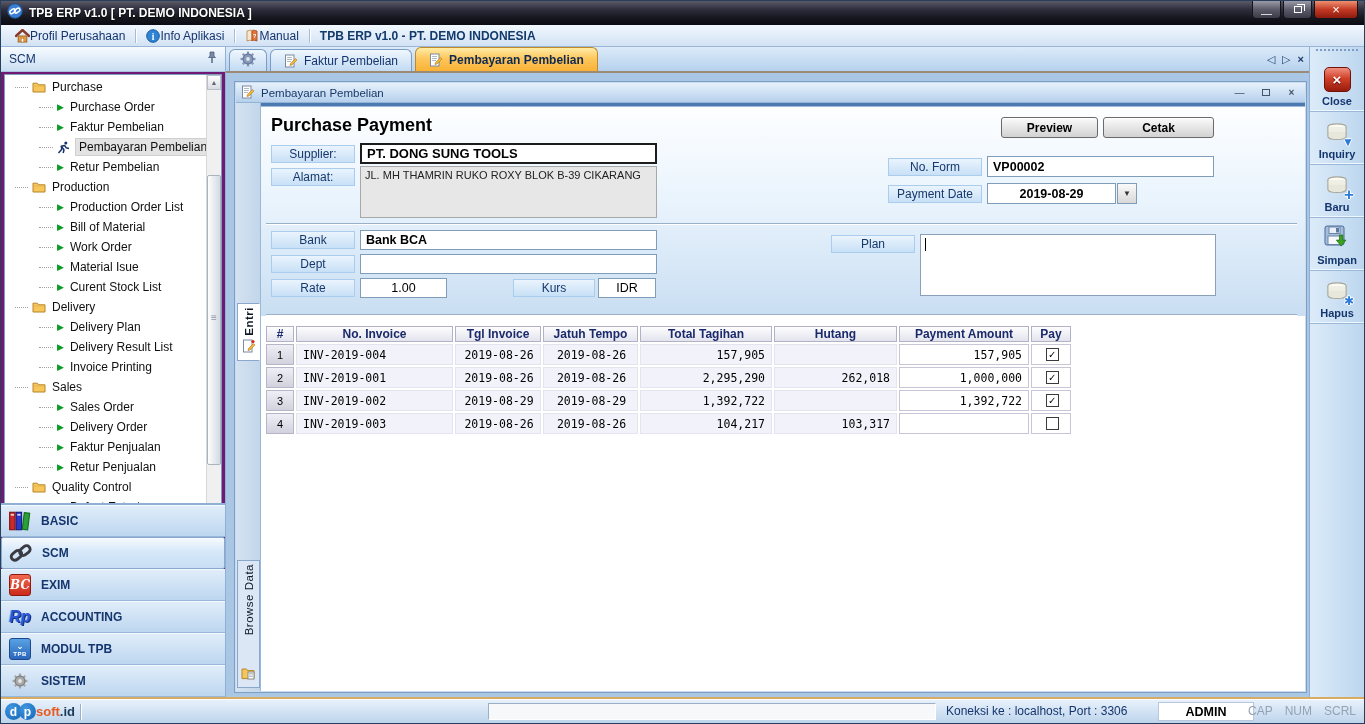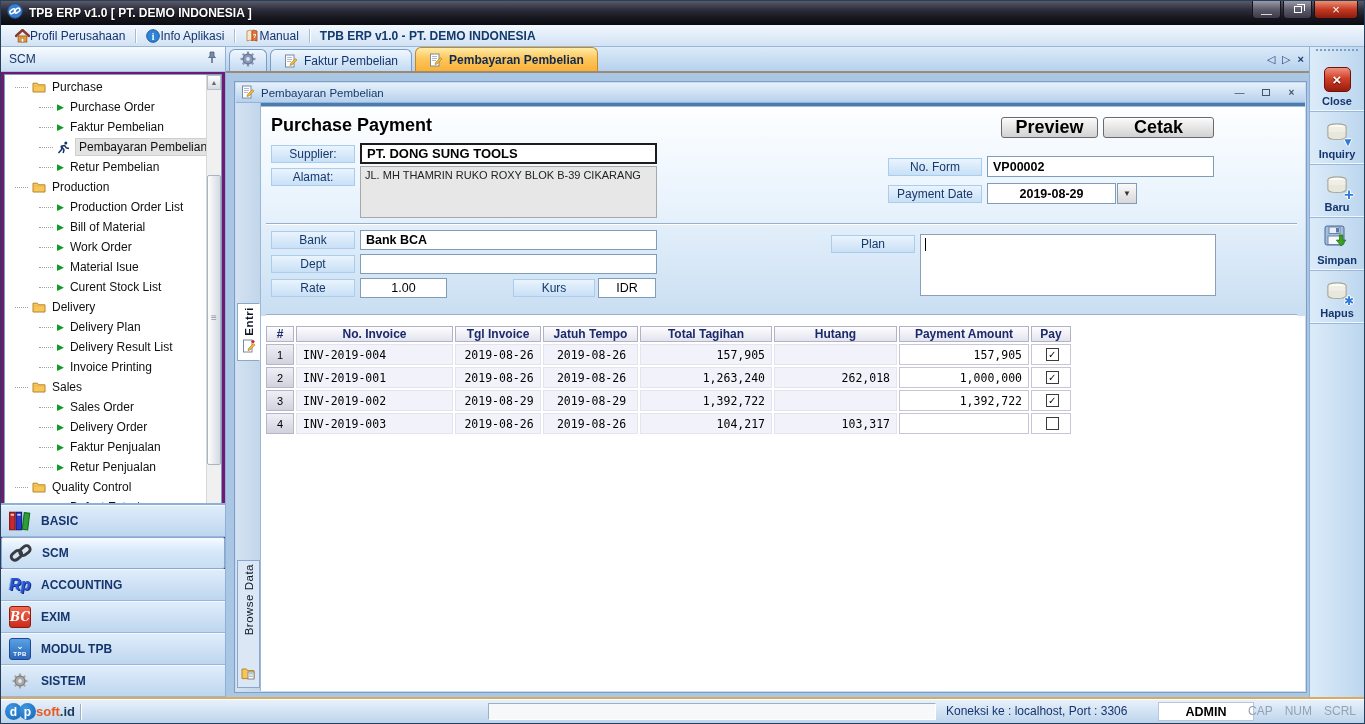--- a/index.html
+++ b/index.html
@@ -113,21 +113,21 @@
   .pp-heading{position:absolute;left:10px;top:12px;font-size:18px;font-weight:bold;color:#000;}
   .chip{position:absolute;height:18px;background:linear-gradient(#eaf4fe,#c8e0f6);
     border:1px solid #aacdee;display:flex;align-items:center;justify-content:center;
     font-size:12px;color:#16386b;}
   .tb{position:absolute;background:#fff;border:1px solid #7f9db9;font-size:12.5px;
     color:#000;display:flex;align-items:center;padding:0 5px;}
   .tb.bold{font-weight:bold;}
   .tb.center{justify-content:center;}
   .btn{position:absolute;height:21px;background:linear-gradient(#fbfbfb,#e8e8e8 45%,#d2d2d2);
     border:1px solid #6a6a6a;border-radius:3px;display:flex;align-items:center;justify-content:center;
-    font-size:18px;font-weight:bold;color:#000;box-shadow:0 1px 0 #fff inset;}
+    font-size:12px;font-weight:bold;color:#000;box-shadow:0 1px 0 #fff inset;}
   .dd-btn{position:absolute;width:20px;height:21px;background:linear-gradient(#fafafa,#d8d8d8);
     border:1px solid #7f9db9;display:flex;align-items:center;justify-content:center;font-size:8px;color:#333;}
   .memo-box{position:absolute;background:#fff;border:1px solid #8aa0b8;}
   .memo-box .caret{position:absolute;left:4px;top:3px;width:1px;height:13px;background:#000;}
   .alamat-box{position:absolute;background:#e7e7e7;border:1px solid #a8a8a8;
     font-size:11px;color:#222;padding:1px 4px;line-height:14px;overflow:hidden;}
   .hsep{position:absolute;left:5px;right:8px;height:2px;border-top:1px solid #9ab0c6;border-bottom:1px solid #fff;}
 
   
   table.grid{position:absolute;left:3px;top:221px;border-collapse:separate;border-spacing:2px;background:#fff;}
@@ -410,31 +410,31 @@
                   <rect x="1.5" y="8" width="9.5" height="6" rx="3" transform="rotate(-38 6.2 11)"></rect>
                   <rect x="8.5" y="4" width="9.5" height="6" rx="3" transform="rotate(-38 13.2 7)"></rect>
                 </g>
               </svg>
             </span>
           </span>
           <span>SCM</span>
         </div>
         <div class="mod">
           <span class="mico">
-            <span class="ic-rp" style="display: inline-flex; align-items: center;">Rp</span>
-          </span>
-          <span>ACCOUNTING</span>
+            <span class="ic-bc" style="display: inline-flex; align-items: center;">
+              <span>BC</span>
+            </span>
+          </span>
+          <span>EXIM</span>
         </div>
         <div class="mod">
           <span class="mico">
-            <span class="ic-bc" style="display: inline-flex; align-items: center;">
-              <span>BC</span>
-            </span>
-          </span>
-          <span>EXIM</span>
+            <span class="ic-rp" style="display: inline-flex; align-items: center;">Rp</span>
+          </span>
+          <span>ACCOUNTING</span>
         </div>
         <div class="mod">
           <span class="mico">
             <span class="ic-tpb" style="display: inline-flex; align-items: center;">
               <span class="bird">⌄</span>
               <span class="t">TPB</span>
             </span>
           </span>
           <span>MODUL TPB</span>
         </div>
@@ -608,21 +608,21 @@
                   <td class="r white">157,905</td>
                   <td class="c white">
                     <span class="cb">✓</span>
                   </td>
                 </tr>
                 <tr>
                   <td class="num">2</td>
                   <td>INV-2019-001</td>
                   <td class="c">2019-08-26</td>
                   <td class="c">2019-08-26</td>
-                  <td class="r">1,263,240</td>
+                  <td class="r">2,295,290</td>
                   <td class="r">262,018</td>
                   <td class="r white">1,000,000</td>
                   <td class="c white">
                     <span class="cb">✓</span>
                   </td>
                 </tr>
                 <tr>
                   <td class="num">3</td>
                   <td>INV-2019-002</td>
                   <td class="c">2019-08-29</td>

